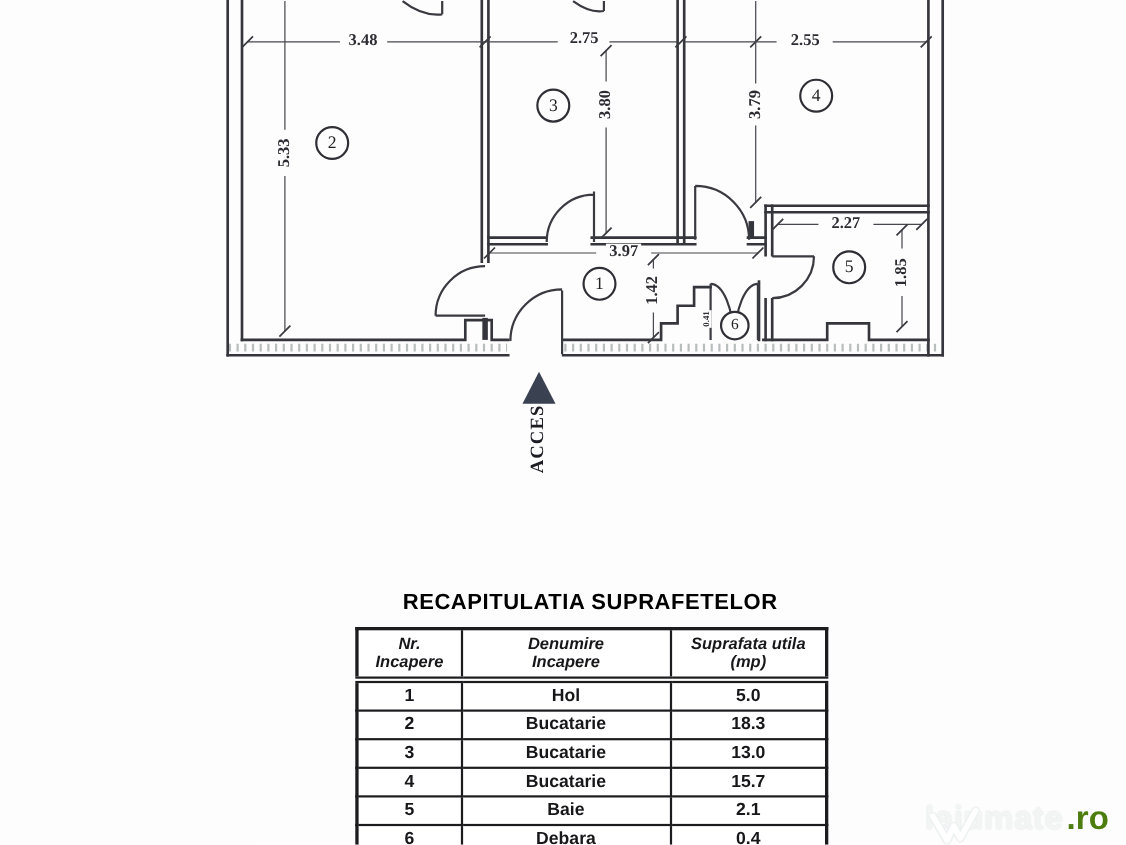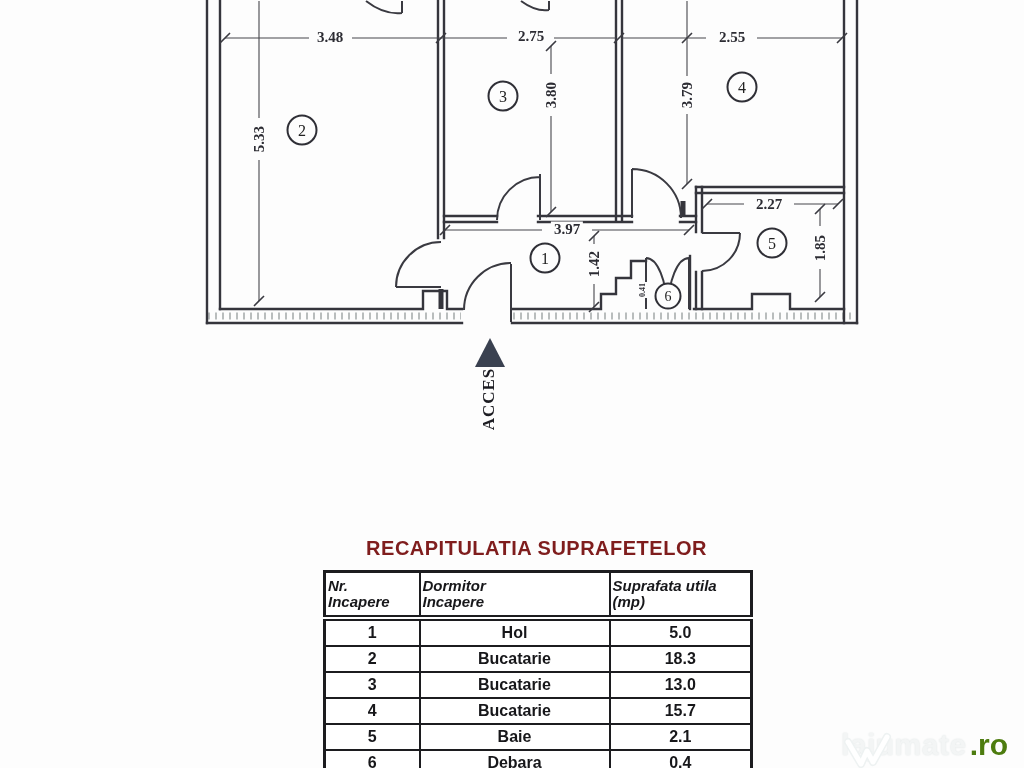--- a/index.html
+++ b/index.html
@@ -19,25 +19,25 @@
   .room{position:absolute;width:27px;height:27px;border:2px solid #2f2f36;border-radius:50%;
         display:flex;align-items:center;justify-content:center;background:#fdfdfd;
         font:16px "Liberation Serif",serif;color:#222;transform:translate(-50%,-50%);line-height:1;}
   .room.small{width:23px;height:23px;font-size:14px;}
   .acces-tri{position:absolute;left:475px;top:338px;width:0;height:0;
         border-left:15px solid transparent;border-right:15px solid transparent;
         border-bottom:29px solid #3a4150;}
   .acces-label{position:absolute;left:489px;top:399px;transform:translate(-50%,-50%) rotate(-90deg);
         font:bold 17px "Liberation Serif",serif;letter-spacing:1px;color:#1c1c22;}
   .tbl-title{position:absolute;left:323px;top:537px;width:427px;text-align:center;
-        font:bold 20px "Liberation Sans",sans-serif;letter-spacing:.5px;color:#7f1d1d;}
+        font:bold 20px "Liberation Sans",sans-serif;letter-spacing:.5px;color:#000000;}
   table.tbl{position:absolute;left:323px;top:570px;width:427px;border-collapse:collapse;
         border:3px solid #1c1c1f;color:#17171a;background:#fff;table-layout:fixed;}
   .tbl th{border:2px solid #1c1c1f;border-bottom:6px double #1c1c1f;
-        font:bold italic 15px "Liberation Sans",sans-serif;line-height:16px;padding:5px 2px;text-align:left;}
+        font:bold italic 15px "Liberation Sans",sans-serif;line-height:16px;padding:5px 2px;text-align:center;}
   .tbl td{border:2px solid #1c1c1f;height:24px;padding:0;text-align:center;
         font:bold 16px "Liberation Sans",sans-serif;}
   .wm{position:absolute;right:16px;bottom:6px;display:flex;align-items:center;gap:3px;}
   .wm-text{font:bold 30px "Liberation Sans",sans-serif;color:#f3f5f5;letter-spacing:.5px;
         text-shadow:0 0 2px #dde3e3;}
   .wm-ro{color:#4d7c0f;text-shadow:none;font:bold 30px "Liberation Sans",sans-serif;}
 </style>
 </head>
 <body>
 
@@ -122,21 +122,21 @@
         <col style="width:190px">
         <col style="width:142px">
       </colgroup>
     <thead>
       <tr>
         <th>
           <div>Nr.</div>
             <div>Incapere</div>
         </th>
         <th>
-          <div>Dormitor</div>
+          <div>Denumire</div>
             <div>Incapere</div>
         </th>
         <th>
           <div>Suprafata utila</div>
             <div>(mp)</div>
         </th>
       </tr>
     </thead>
     <tbody>
       <tr>

